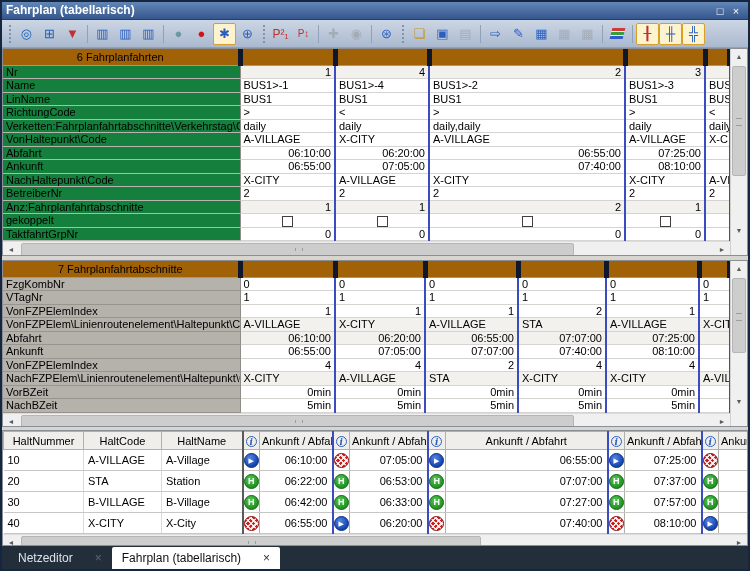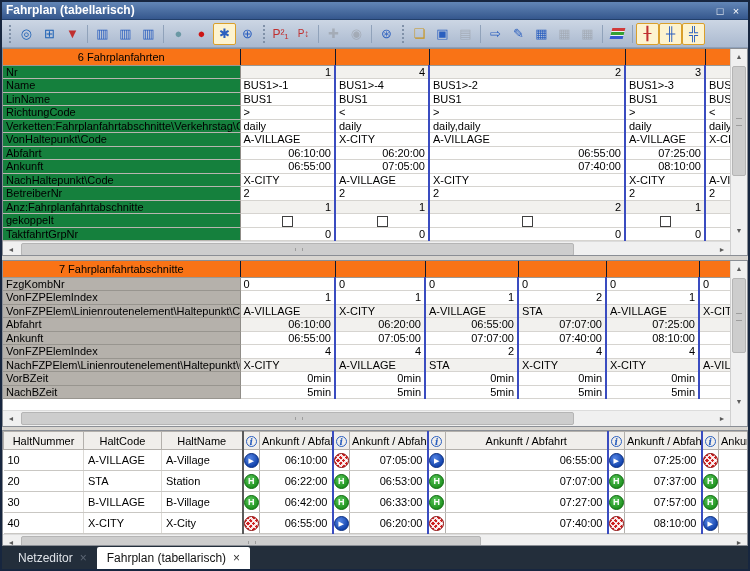--- a/index.html
+++ b/index.html
@@ -20,21 +20,21 @@
   
   .content{flex:1;display:flex;flex-direction:column;background:#d8d5d0;overflow:hidden}
   .pane{display:flex;background:#fff;border:1px solid #8a8e95;overflow:hidden}
   .pane1{height:208px}.pane2{height:167px}.pane3{height:116px}
   .split4{height:4px}.split3{height:3px}
   .pane-main{flex:1;display:flex;flex-direction:column;overflow:hidden}
   .pane-main .hscroll{margin-top:auto}
   
   table.attr{border-collapse:collapse;table-layout:fixed;font-size:11px;width:729px;flex:0 0 auto}
   table.attr th,table.attr td{overflow:hidden;white-space:nowrap;height:13.5px;padding:0 3px;font-weight:normal}
-  table.attr th{height:16px;background:#f97316;border-right:1px solid #0f172a;border-bottom:1px solid #9a9894;text-align:center}
+  table.attr th{height:16px;background:#a16207;border-right:5px solid #0f172a;border-bottom:1px solid #9a9894;text-align:center}
   table.attr th.ph{text-align:center}
   table.attr td.lab{background:#15803d;border-right:1px solid #8f8c87;border-bottom:1px solid #b8b5b0}
   .pane2 table.attr td.lab{background:#b5b1ab;border-bottom:1px solid #98958f}
   table.attr td.val{background:#fff;border-right:2px solid #3a4cc0;border-bottom:1px solid #d6d4d0}
   table.attr td.val.ro{background:#f2f1ee}
   table.attr td.r{text-align:right}
   table.attr td.c{text-align:center;padding:0}
   .cb{display:inline-block;width:11px;height:11px;background:#fff;border:1px solid #404040;vertical-align:middle}
   
   table.tt{border-collapse:collapse;table-layout:fixed;font-size:11px;width:746px;flex:0 0 auto}
@@ -58,21 +58,21 @@
   .sb-track{flex:1;position:relative;background:#f0f0f0}
   .sb-thumb{position:absolute;top:1px;bottom:1px;background:#cdcdcd;border:1px solid #b5b5b5;border-radius:2px}
   .sb-thumb::after{content:"";position:absolute;left:50%;top:4px;bottom:4px;width:6px;margin-left:-3px;border-left:1px solid #9d9d9d;border-right:1px solid #9d9d9d}
   .vscroll{width:17px;display:flex;flex-direction:column;background:#f0f0f0;border-left:1px solid #d0d0d0;flex:0 0 auto}
   .sb-track-v{flex:1;position:relative}
   .sb-thumb-v{position:absolute;left:1px;right:1px;background:#cdcdcd;border:1px solid #b5b5b5;border-radius:2px}
   .sb-thumb-v::after{content:"";position:absolute;top:50%;left:3px;right:3px;height:6px;margin-top:-3px;border-top:1px solid #9d9d9d;border-bottom:1px solid #9d9d9d}
   .sb-corner{height:16px;background:#f0f0f0}
   
   .tabbar{height:23px;background:#232e3b;display:flex;align-items:stretch;padding-left:6px;flex:0 0 auto}
-  .tab{display:flex;align-items:center;padding:0 10px;font-size:12px;color:#dfe3e8;gap:7px;cursor:default}
+  .tab{display:flex;align-items:center;padding:0 10px;font-size:12px;color:#dfe3e8;gap:22px;cursor:default}
   .tab.active{background:#fff;color:#111;border-radius:2px 2px 0 0;margin-top:1px}
   .tx{font-size:12px;color:#333}
   .tab:not(.active) .tx{color:#5d6775}
 </style>
 </head>
 <body>
 
 <div class="window">
 
   <div class="titlebar">
@@ -350,20 +350,29 @@
             </thead>
             <tbody>
               <tr>
                 <td class="lab">FzgKombNr</td>
                 <td class="val">0</td>
                 <td class="val">0</td>
                 <td class="val">0</td>
                 <td class="val">0</td>
                 <td class="val">0</td>
                 <td class="val">0</td>
+              </tr>
+              <tr>
+                <td class="lab">VTagNr</td>
+                <td class="val">1</td>
+                <td class="val">1</td>
+                <td class="val">1</td>
+                <td class="val">1</td>
+                <td class="val">1</td>
+                <td class="val">1</td>
               </tr>
               <tr>
                 <td class="lab">VonFZPElemIndex</td>
                 <td class="val r">1</td>
                 <td class="val r">1</td>
                 <td class="val r">1</td>
                 <td class="val r">2</td>
                 <td class="val r">1</td>
                 <td class="val r"></td>
               </tr>

